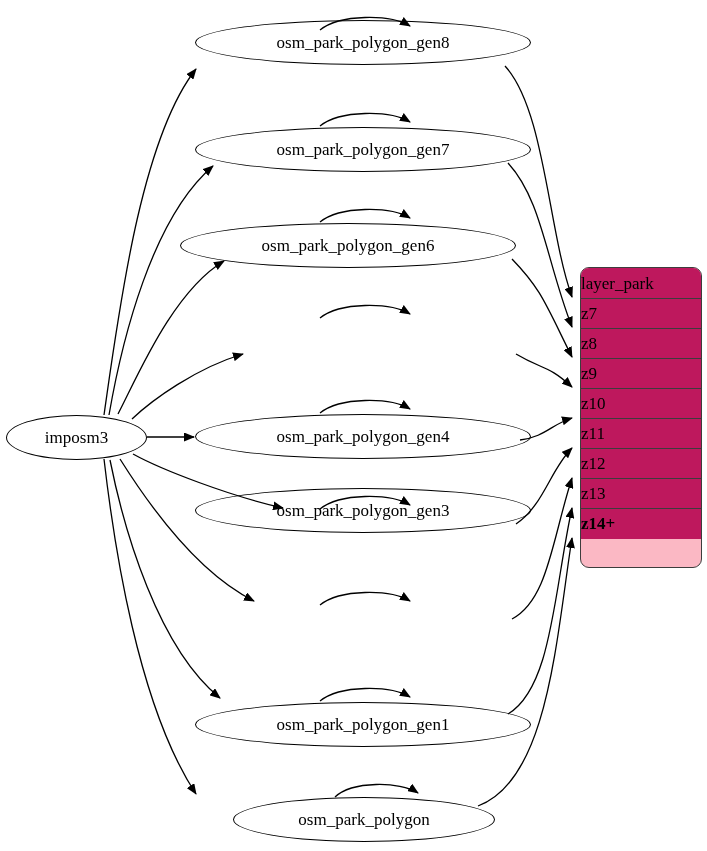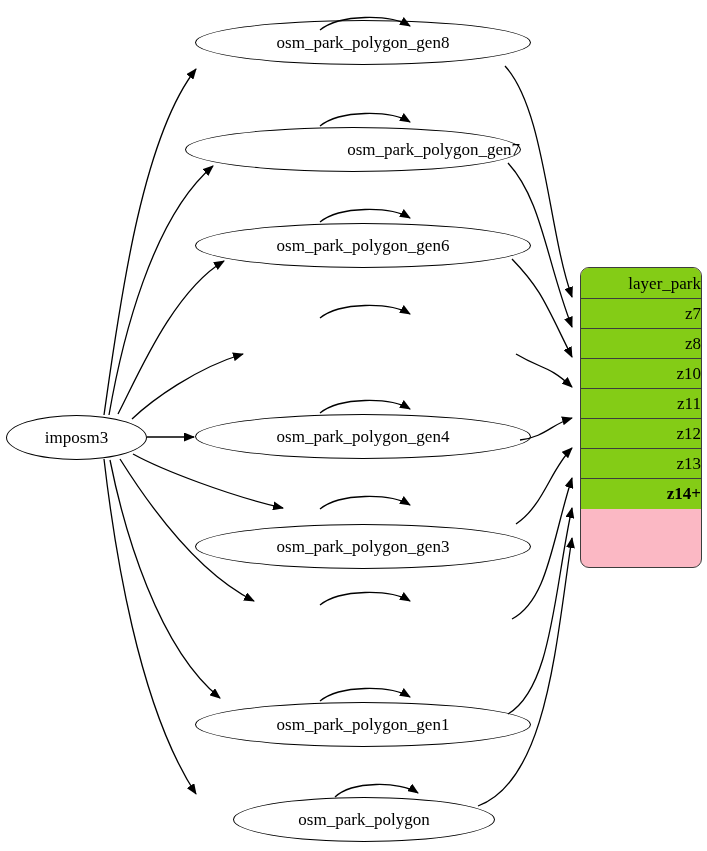--- a/index.html
+++ b/index.html
@@ -46,26 +46,26 @@
     height: 301px;
     border: 1.2px solid #3d3d3d;
     border-radius: 9px;
     background: #fbb8c4;
     box-sizing: border-box;
     overflow: hidden;
   }
   .table-row {
     height: 30px;
     line-height: 30px;
-    text-align: right;
+    text-align: left;
     font-size: 17px;
     color: #000000;
     border-bottom: 1.2px solid #3d3d3d;
     box-sizing: border-box;
-    background: #84cc16;
+    background: #be185d;
   }
   .table-row:last-child {
     border-bottom: none;
     font-weight: bold;
   }
   .table-header {
     height: 31px;
     line-height: 31px;
   }
 </style>
@@ -115,50 +115,51 @@
   </svg>
 
   <div class="node-ellipse" style="left:6px; top:415px; width:141px; height:45px;">
     <span class="node-label">imposm3</span>
   </div>
 
   <div class="node-ellipse" style="left:195px; top:20px; width:336px; height:45px;">
     <span class="node-label">osm_park_polygon_gen8</span>
   </div>
 
-  <div class="node-ellipse" style="left:185px; top:127px; width:336px; height:45px;justify-content:flex-end;">
+  <div class="node-ellipse" style="left:195px; top:127px; width:336px; height:45px;">
     <span class="node-label">osm_park_polygon_gen7</span>
   </div>
 
-  <div class="node-ellipse" style="left:195px; top:223px; width:336px; height:45px;">
+  <div class="node-ellipse" style="left:180px; top:223px; width:336px; height:45px;">
     <span class="node-label">osm_park_polygon_gen6</span>
   </div>
 
 
   <div class="node-ellipse" style="left:195px; top:414px; width:336px; height:45px;">
     <span class="node-label">osm_park_polygon_gen4</span>
   </div>
 
-  <div class="node-ellipse" style="left:195px; top:524px; width:336px; height:45px;align-items:center;">
+  <div class="node-ellipse" style="left:195px; top:488px; width:336px; height:45px;align-items:center;">
     <span class="node-label">osm_park_polygon_gen3</span>
   </div>
 
 
   <div class="node-ellipse" style="left:195px; top:702px; width:336px; height:45px;">
     <span class="node-label">osm_park_polygon_gen1</span>
   </div>
 
   <div class="node-ellipse" style="left:233px; top:797px; width:262px; height:45px;">
     <span class="node-label">osm_park_polygon</span>
   </div>
 
   <div id="layer-table">
     <div class="table-row table-header">layer_park</div>
     <div class="table-row">z7</div>
     <div class="table-row">z8</div>
+    <div class="table-row">z9</div>
     <div class="table-row">z10</div>
     <div class="table-row">z11</div>
     <div class="table-row">z12</div>
     <div class="table-row">z13</div>
     <div class="table-row">z14+</div>
   </div>
 
 </div>
 
 </body></html>

